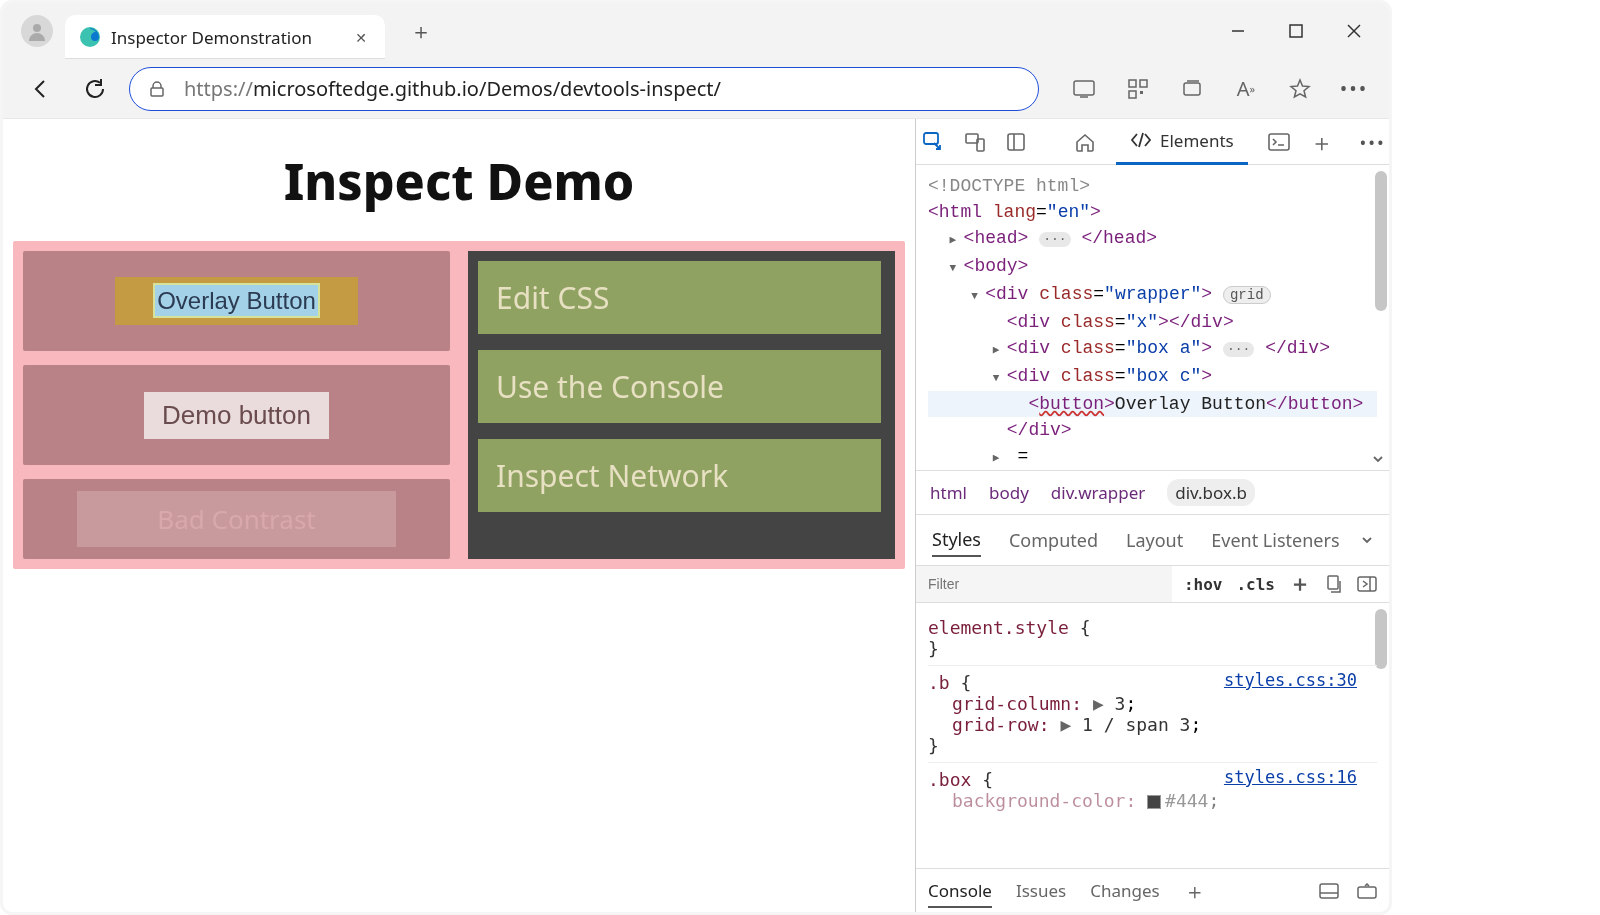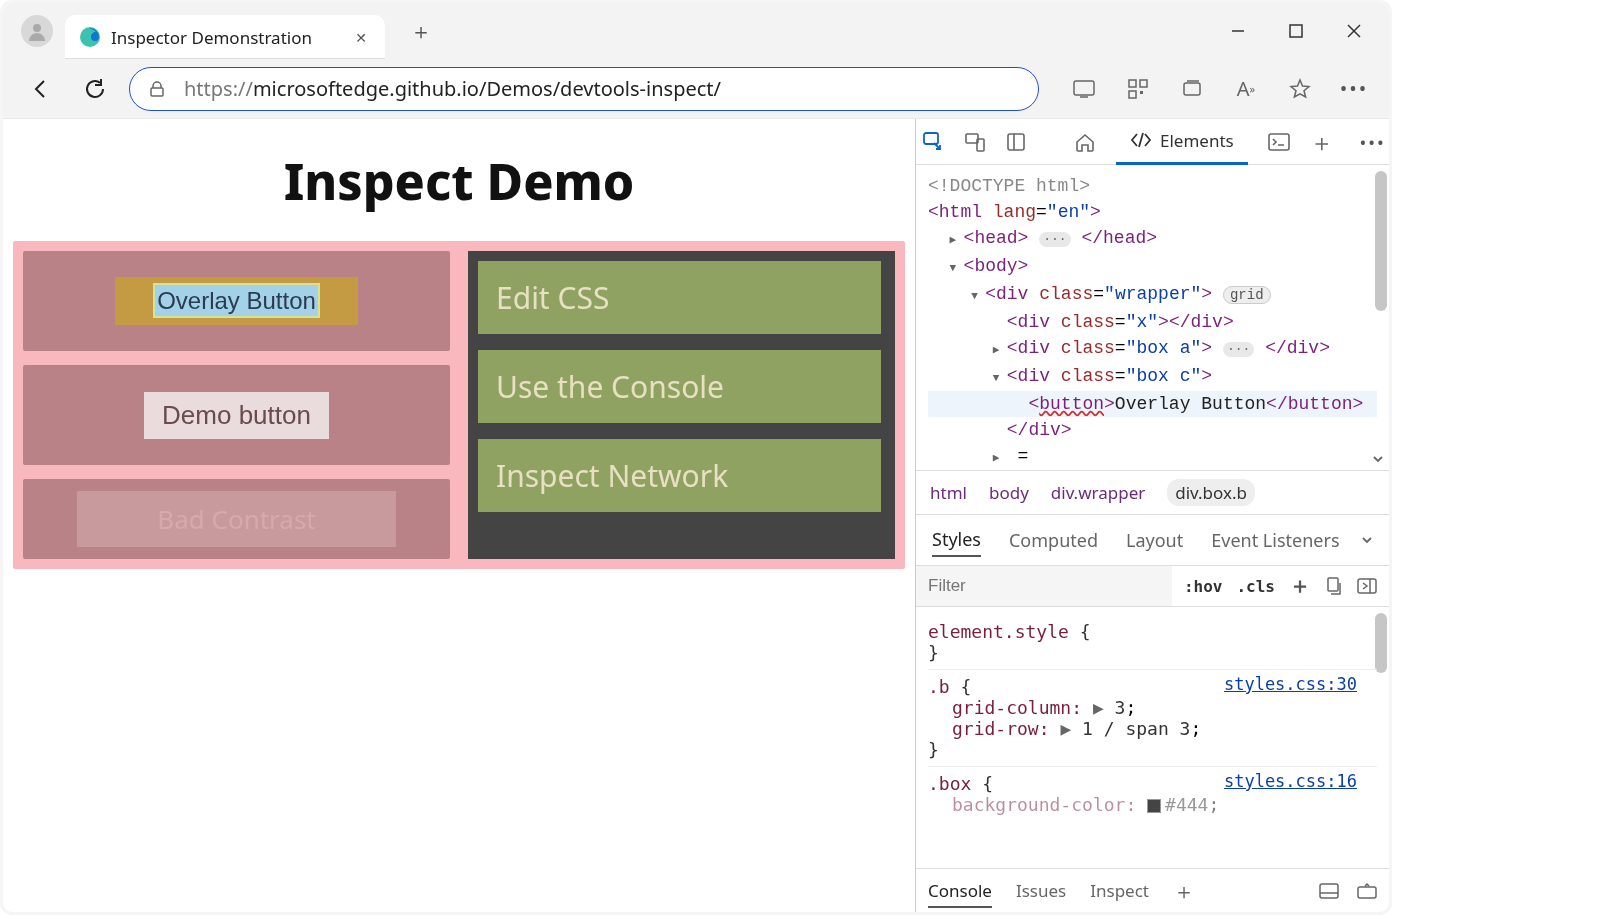--- a/index.html
+++ b/index.html
@@ -77,21 +77,21 @@
   .crumbs .sel { background:#eee; color:#333; padding:2px 8px; border-radius:12px; }
 
   
   .style-tabs { display:flex; align-items:center; gap:28px; padding: 8px 16px; border-bottom:1px solid #ddd; position:relative; }
   .style-tab { font-size:18px; color:#666; padding:4px 0; }
   .style-tab.active { color:#222; border-bottom:2px solid #555; }
   .style-tabs .chev { position:absolute; right:14px; color:#666; }
 
   
   .filter-row { display:flex; align-items:center; border-bottom:1px solid #ddd; }
-  .filter-row input { flex:1; border:none; padding: 10px 12px; font-size:17px; outline:none; background:#f5f5f5; }
+  .filter-row input { flex:1; border:none; padding: 10px 12px; font-size:14px; outline:none; background:#f5f5f5; }
   .filter-row .toggles { display:flex; align-items:center; gap:14px; padding: 0 12px; font-family: Consolas, monospace; font-size:16px; color:#333; font-weight:bold; }
   .filter-row .ic { display:flex; align-items:center; color:#555; }
 
   
   .rules { font-family: Consolas, monospace; font-size:18px; padding: 8px 12px; overflow:auto; flex:1; position:relative; }
   .rule-block { border-bottom:1px solid #eee; padding: 6px 0; position:relative; }
   .selector { color:#7a1f3a; }
   .brace { color:#333; }
   .prop { color:#7a1f3a; margin-left:24px; }
   .propval { color:#333; }
@@ -358,21 +358,21 @@
         <div class="rule-block" style="border:none;">
           <a class="link">styles.css:16</a>
           <span class="selector">.box</span> <span class="brace">{</span><br>
           <span class="prop" style="opacity:.5;"><span>background-color</span>:</span> <span class="swatch"></span><span class="propval" style="opacity:.5;">#444</span><span style="opacity:.5;">;</span>
         </div>
       </div>
 
       <div class="drawer">
         <span class="dtab active">Console</span>
         <span class="dtab">Issues</span>
-        <span class="dtab">Inspect</span>
+        <span class="dtab">Changes</span>
         <span style="font-size:22px;color:#666;">＋</span>
         <div class="dicons">
           <span>
               <svg width="20" height="16">
                 <rect x="1" y="1" width="18" height="14" rx="2" fill="none" stroke="#666" stroke-width="1.5"></rect>
                 <line x1="1" y1="10" x2="19" y2="10" stroke="#666" stroke-width="1.5"></line>
               </svg>
             </span>
           <span>
               <svg width="20" height="16">

